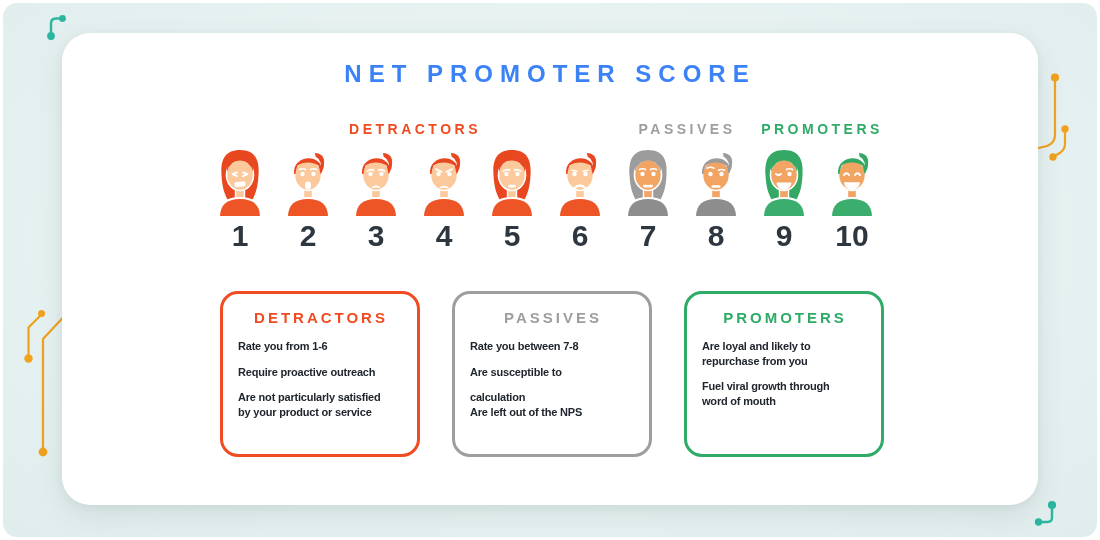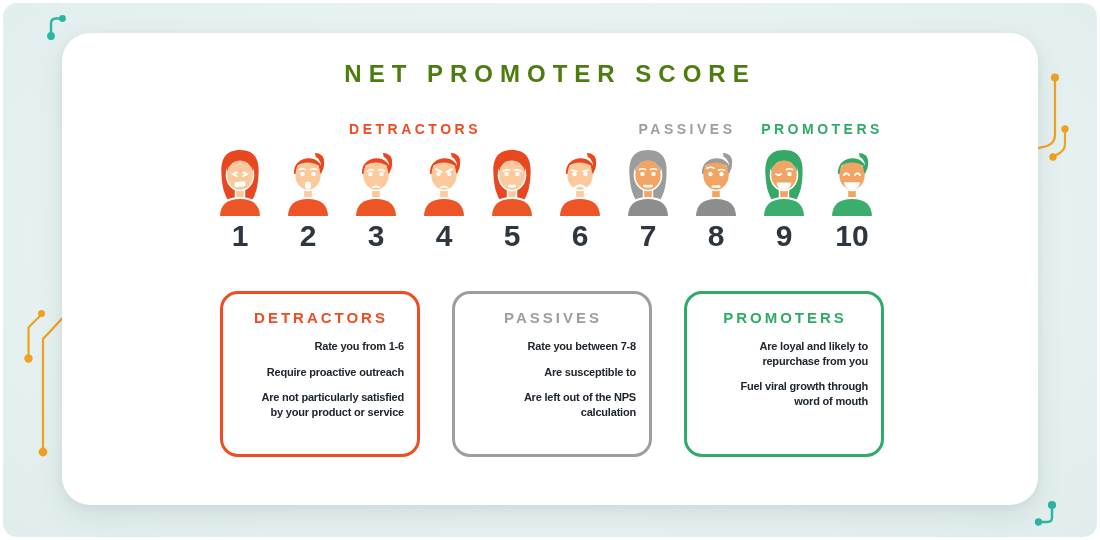--- a/index.html
+++ b/index.html
@@ -15,21 +15,21 @@
   }
   svg.decor{position:absolute;left:0;top:0;z-index:1;}
   .main-card{
     position:absolute;left:62px;top:33px;width:976px;height:472px;
     background:#ffffff;border-radius:28px;z-index:2;
     box-shadow:0 10px 28px rgba(45,70,75,.10), 0 2px 8px rgba(45,70,75,.06);
   }
   .title{
     position:absolute;top:27px;left:0;width:100%;margin:0;
     text-align:center;font-size:24px;font-weight:bold;
-    letter-spacing:7px;color:#4d7c0f;
+    letter-spacing:7px;color:#3b82f6;
   }
   .group-label{
     position:absolute;top:88px;transform:translateX(-50%);
     font-size:14px;font-weight:bold;letter-spacing:3.5px;white-space:nowrap;
   }
   .avatars{position:absolute;left:150px;top:112px;display:flex;gap:12px;}
   .avatar{width:56px;height:72px;}
   .avatar svg{display:block;width:56px;height:72px;}
   .numbers{position:absolute;left:150px;top:186px;display:flex;gap:12px;}
   .num{width:56px;text-align:center;font-size:30px;font-weight:bold;color:#2e3740;}
@@ -37,21 +37,21 @@
   .info-card{
     width:200px;height:166px;box-sizing:border-box;background:#fff;
     border:3px solid #999;border-radius:18px;padding:15px 13px 0 15px;
   }
   .info-card h3{
     margin:0 0 13px 0;text-align:center;
     font-size:15px;font-weight:bold;letter-spacing:3px;white-space:nowrap;
   }
   .bullet{
     font-size:11px;font-weight:bold;color:#20262e;
-    line-height:1.32;margin-bottom:11px;letter-spacing:-0.2px;white-space:nowrap;text-align:right;
+    line-height:1.32;margin-bottom:11px;letter-spacing:-0.2px;white-space:nowrap;
   }
 </style>
 </head>
 <body>
 
 <div class="bg-panel"></div>
 
 <svg class="decor" width="1100" height="540" viewBox="0 0 1100 540">
 
   <g fill="none" stroke-width="2.4" stroke-linecap="round" stroke="#2cb5a1">
@@ -244,22 +244,22 @@
       </div>
       <div class="info-card" style="border-color: rgb(158, 158, 158);">
         <h3 style="color: rgb(158, 158, 158);">PASSIVES</h3>
         <div class="bullet">
           <div>Rate you between 7-8</div>
         </div>
         <div class="bullet">
           <div>Are susceptible to</div>
         </div>
         <div class="bullet">
+          <div>calculation</div>
           <div>Are left out of the NPS</div>
-          <div>calculation</div>
         </div>
       </div>
       <div class="info-card" style="border-color: rgb(46, 171, 102);">
         <h3 style="color: rgb(46, 171, 102);">PROMOTERS</h3>
         <div class="bullet">
           <div>Are loyal and likely to</div>
           <div>repurchase from you</div>
         </div>
         <div class="bullet">
           <div>Fuel viral growth through</div>

